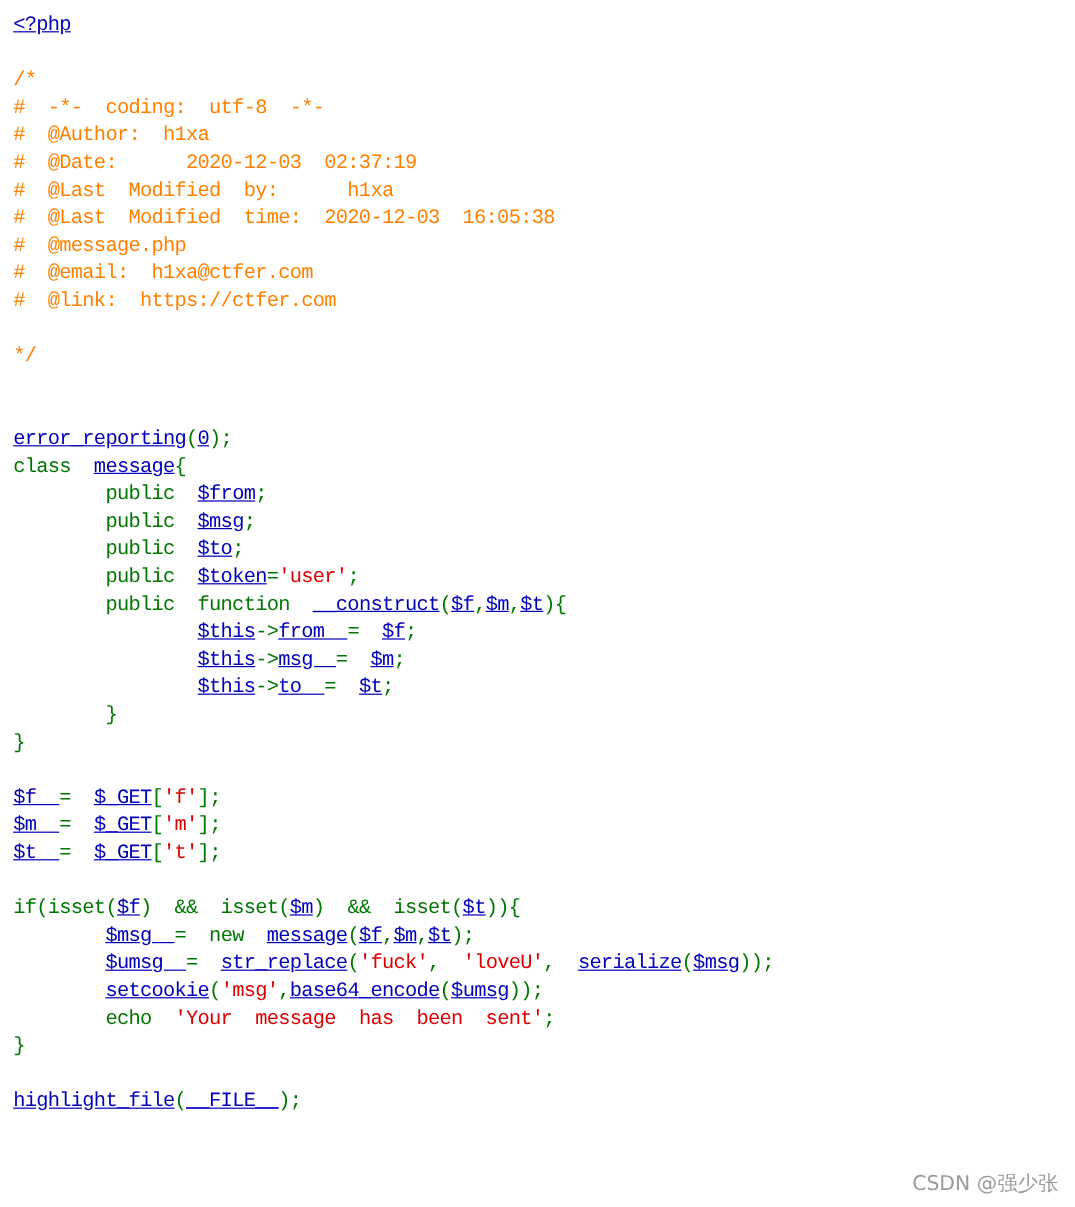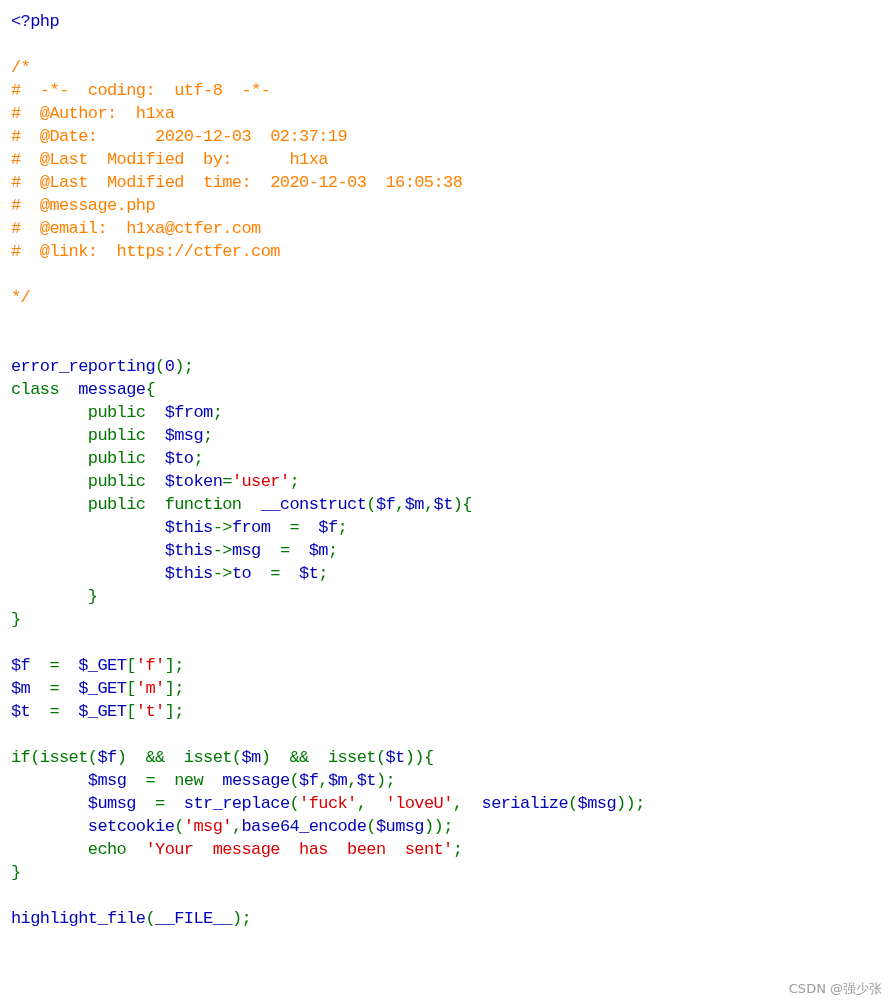--- a/index.html
+++ b/index.html
@@ -5,27 +5,27 @@
   html, body { margin: 0; padding: 0; background: #ffffff; }
   body { width: 896px; height: 1006px; position: relative; overflow: hidden; }
   #code {
     position: absolute; left: 11px; top: 10px;
     font-family: "Liberation Mono", "DejaVu Sans Mono", monospace;
     font-size: 17px; line-height: 23px;
     white-space: pre; margin: 0;
     letter-spacing: -0.6px;
   }
   .line { display: block; height: 23px; }
-  .tok-default { color: #0000BB; }
+  .tok-default { color: #0000BB; text-decoration: underline; }
   .tok-keyword { color: #007700; }
   .tok-string { color: #DD0000; }
   .tok-comment { color: #FF8000; }
   #watermark {
     position: absolute; right: 14px; bottom: 8px;
     font-family: "DejaVu Sans", "Liberation Sans", sans-serif;
-    font-size: 13px; color: #9a9a9a; text-align: right;
+    font-size: 17px; color: #9a9a9a; text-align: right;
   }
 </style>
 </head>
 <body>
 
 <pre id="code"><span class="line"><span class="tok-default" style="color: rgb(0, 0, 187);">&lt;?php</span></span><span class="line"></span><span class="line"><span class="tok-comment" style="color: rgb(255, 128, 0);">/*</span></span><span class="line"><span class="tok-comment" style="color: rgb(255, 128, 0);">#  -*-  coding:  utf-8  -*-</span></span><span class="line"><span class="tok-comment" style="color: rgb(255, 128, 0);">#  @Author:  h1xa</span></span><span class="line"><span class="tok-comment" style="color: rgb(255, 128, 0);">#  @Date:      2020-12-03  02:37:19</span></span><span class="line"><span class="tok-comment" style="color: rgb(255, 128, 0);">#  @Last  Modified  by:      h1xa</span></span><span class="line"><span class="tok-comment" style="color: rgb(255, 128, 0);">#  @Last  Modified  time:  2020-12-03  16:05:38</span></span><span class="line"><span class="tok-comment" style="color: rgb(255, 128, 0);">#  @message.php</span></span><span class="line"><span class="tok-comment" style="color: rgb(255, 128, 0);">#  @email:  h1xa@ctfer.com</span></span><span class="line"><span class="tok-comment" style="color: rgb(255, 128, 0);">#  @link:  https://ctfer.com</span></span><span class="line"></span><span class="line"><span class="tok-comment" style="color: rgb(255, 128, 0);">*/</span></span><span class="line"></span><span class="line"></span><span class="line"><span class="tok-default" style="color: rgb(0, 0, 187);">error_reporting</span><span class="tok-keyword" style="color: rgb(0, 119, 0);">(</span><span class="tok-default" style="color: rgb(0, 0, 187);">0</span><span class="tok-keyword" style="color: rgb(0, 119, 0);">);</span></span><span class="line"><span class="tok-keyword" style="color: rgb(0, 119, 0);">class  </span><span class="tok-default" style="color: rgb(0, 0, 187);">message</span><span class="tok-keyword" style="color: rgb(0, 119, 0);">{</span></span><span class="line"><span class="tok-keyword" style="color: rgb(0, 119, 0);">        public  </span><span class="tok-default" style="color: rgb(0, 0, 187);">$from</span><span class="tok-keyword" style="color: rgb(0, 119, 0);">;</span></span><span class="line"><span class="tok-keyword" style="color: rgb(0, 119, 0);">        public  </span><span class="tok-default" style="color: rgb(0, 0, 187);">$msg</span><span class="tok-keyword" style="color: rgb(0, 119, 0);">;</span></span><span class="line"><span class="tok-keyword" style="color: rgb(0, 119, 0);">        public  </span><span class="tok-default" style="color: rgb(0, 0, 187);">$to</span><span class="tok-keyword" style="color: rgb(0, 119, 0);">;</span></span><span class="line"><span class="tok-keyword" style="color: rgb(0, 119, 0);">        public  </span><span class="tok-default" style="color: rgb(0, 0, 187);">$token</span><span class="tok-keyword" style="color: rgb(0, 119, 0);">=</span><span class="tok-string" style="color: rgb(221, 0, 0);">'user'</span><span class="tok-keyword" style="color: rgb(0, 119, 0);">;</span></span><span class="line"><span class="tok-keyword" style="color: rgb(0, 119, 0);">        public  function  </span><span class="tok-default" style="color: rgb(0, 0, 187);">__construct</span><span class="tok-keyword" style="color: rgb(0, 119, 0);">(</span><span class="tok-default" style="color: rgb(0, 0, 187);">$f</span><span class="tok-keyword" style="color: rgb(0, 119, 0);">,</span><span class="tok-default" style="color: rgb(0, 0, 187);">$m</span><span class="tok-keyword" style="color: rgb(0, 119, 0);">,</span><span class="tok-default" style="color: rgb(0, 0, 187);">$t</span><span class="tok-keyword" style="color: rgb(0, 119, 0);">){</span></span><span class="line"><span class="tok-keyword" style="color: rgb(0, 119, 0);">                </span><span class="tok-default" style="color: rgb(0, 0, 187);">$this</span><span class="tok-keyword" style="color: rgb(0, 119, 0);">-&gt;</span><span class="tok-default" style="color: rgb(0, 0, 187);">from  </span><span class="tok-keyword" style="color: rgb(0, 119, 0);">=  </span><span class="tok-default" style="color: rgb(0, 0, 187);">$f</span><span class="tok-keyword" style="color: rgb(0, 119, 0);">;</span></span><span class="line"><span class="tok-keyword" style="color: rgb(0, 119, 0);">                </span><span class="tok-default" style="color: rgb(0, 0, 187);">$this</span><span class="tok-keyword" style="color: rgb(0, 119, 0);">-&gt;</span><span class="tok-default" style="color: rgb(0, 0, 187);">msg  </span><span class="tok-keyword" style="color: rgb(0, 119, 0);">=  </span><span class="tok-default" style="color: rgb(0, 0, 187);">$m</span><span class="tok-keyword" style="color: rgb(0, 119, 0);">;</span></span><span class="line"><span class="tok-keyword" style="color: rgb(0, 119, 0);">                </span><span class="tok-default" style="color: rgb(0, 0, 187);">$this</span><span class="tok-keyword" style="color: rgb(0, 119, 0);">-&gt;</span><span class="tok-default" style="color: rgb(0, 0, 187);">to  </span><span class="tok-keyword" style="color: rgb(0, 119, 0);">=  </span><span class="tok-default" style="color: rgb(0, 0, 187);">$t</span><span class="tok-keyword" style="color: rgb(0, 119, 0);">;</span></span><span class="line"><span class="tok-keyword" style="color: rgb(0, 119, 0);">        }</span></span><span class="line"><span class="tok-keyword" style="color: rgb(0, 119, 0);">}</span></span><span class="line"></span><span class="line"><span class="tok-default" style="color: rgb(0, 0, 187);">$f  </span><span class="tok-keyword" style="color: rgb(0, 119, 0);">=  </span><span class="tok-default" style="color: rgb(0, 0, 187);">$_GET</span><span class="tok-keyword" style="color: rgb(0, 119, 0);">[</span><span class="tok-string" style="color: rgb(221, 0, 0);">'f'</span><span class="tok-keyword" style="color: rgb(0, 119, 0);">];</span></span><span class="line"><span class="tok-default" style="color: rgb(0, 0, 187);">$m  </span><span class="tok-keyword" style="color: rgb(0, 119, 0);">=  </span><span class="tok-default" style="color: rgb(0, 0, 187);">$_GET</span><span class="tok-keyword" style="color: rgb(0, 119, 0);">[</span><span class="tok-string" style="color: rgb(221, 0, 0);">'m'</span><span class="tok-keyword" style="color: rgb(0, 119, 0);">];</span></span><span class="line"><span class="tok-default" style="color: rgb(0, 0, 187);">$t  </span><span class="tok-keyword" style="color: rgb(0, 119, 0);">=  </span><span class="tok-default" style="color: rgb(0, 0, 187);">$_GET</span><span class="tok-keyword" style="color: rgb(0, 119, 0);">[</span><span class="tok-string" style="color: rgb(221, 0, 0);">'t'</span><span class="tok-keyword" style="color: rgb(0, 119, 0);">];</span></span><span class="line"></span><span class="line"><span class="tok-keyword" style="color: rgb(0, 119, 0);">if(isset(</span><span class="tok-default" style="color: rgb(0, 0, 187);">$f</span><span class="tok-keyword" style="color: rgb(0, 119, 0);">)  &amp;&amp;  isset(</span><span class="tok-default" style="color: rgb(0, 0, 187);">$m</span><span class="tok-keyword" style="color: rgb(0, 119, 0);">)  &amp;&amp;  isset(</span><span class="tok-default" style="color: rgb(0, 0, 187);">$t</span><span class="tok-keyword" style="color: rgb(0, 119, 0);">)){</span></span><span class="line"><span class="tok-keyword" style="color: rgb(0, 119, 0);">        </span><span class="tok-default" style="color: rgb(0, 0, 187);">$msg  </span><span class="tok-keyword" style="color: rgb(0, 119, 0);">=  new  </span><span class="tok-default" style="color: rgb(0, 0, 187);">message</span><span class="tok-keyword" style="color: rgb(0, 119, 0);">(</span><span class="tok-default" style="color: rgb(0, 0, 187);">$f</span><span class="tok-keyword" style="color: rgb(0, 119, 0);">,</span><span class="tok-default" style="color: rgb(0, 0, 187);">$m</span><span class="tok-keyword" style="color: rgb(0, 119, 0);">,</span><span class="tok-default" style="color: rgb(0, 0, 187);">$t</span><span class="tok-keyword" style="color: rgb(0, 119, 0);">);</span></span><span class="line"><span class="tok-keyword" style="color: rgb(0, 119, 0);">        </span><span class="tok-default" style="color: rgb(0, 0, 187);">$umsg  </span><span class="tok-keyword" style="color: rgb(0, 119, 0);">=  </span><span class="tok-default" style="color: rgb(0, 0, 187);">str_replace</span><span class="tok-keyword" style="color: rgb(0, 119, 0);">(</span><span class="tok-string" style="color: rgb(221, 0, 0);">'fuck'</span><span class="tok-keyword" style="color: rgb(0, 119, 0);">,  </span><span class="tok-string" style="color: rgb(221, 0, 0);">'loveU'</span><span class="tok-keyword" style="color: rgb(0, 119, 0);">,  </span><span class="tok-default" style="color: rgb(0, 0, 187);">serialize</span><span class="tok-keyword" style="color: rgb(0, 119, 0);">(</span><span class="tok-default" style="color: rgb(0, 0, 187);">$msg</span><span class="tok-keyword" style="color: rgb(0, 119, 0);">));</span></span><span class="line"><span class="tok-keyword" style="color: rgb(0, 119, 0);">        </span><span class="tok-default" style="color: rgb(0, 0, 187);">setcookie</span><span class="tok-keyword" style="color: rgb(0, 119, 0);">(</span><span class="tok-string" style="color: rgb(221, 0, 0);">'msg'</span><span class="tok-keyword" style="color: rgb(0, 119, 0);">,</span><span class="tok-default" style="color: rgb(0, 0, 187);">base64_encode</span><span class="tok-keyword" style="color: rgb(0, 119, 0);">(</span><span class="tok-default" style="color: rgb(0, 0, 187);">$umsg</span><span class="tok-keyword" style="color: rgb(0, 119, 0);">));</span></span><span class="line"><span class="tok-keyword" style="color: rgb(0, 119, 0);">        echo  </span><span class="tok-string" style="color: rgb(221, 0, 0);">'Your  message  has  been  sent'</span><span class="tok-keyword" style="color: rgb(0, 119, 0);">;</span></span><span class="line"><span class="tok-keyword" style="color: rgb(0, 119, 0);">}</span></span><span class="line"></span><span class="line"><span class="tok-default" style="color: rgb(0, 0, 187);">highlight_file</span><span class="tok-keyword" style="color: rgb(0, 119, 0);">(</span><span class="tok-default" style="color: rgb(0, 0, 187);">__FILE__</span><span class="tok-keyword" style="color: rgb(0, 119, 0);">);</span></span></pre>
 <div id="watermark">CSDN @强少张</div>
 
 </body></html>

